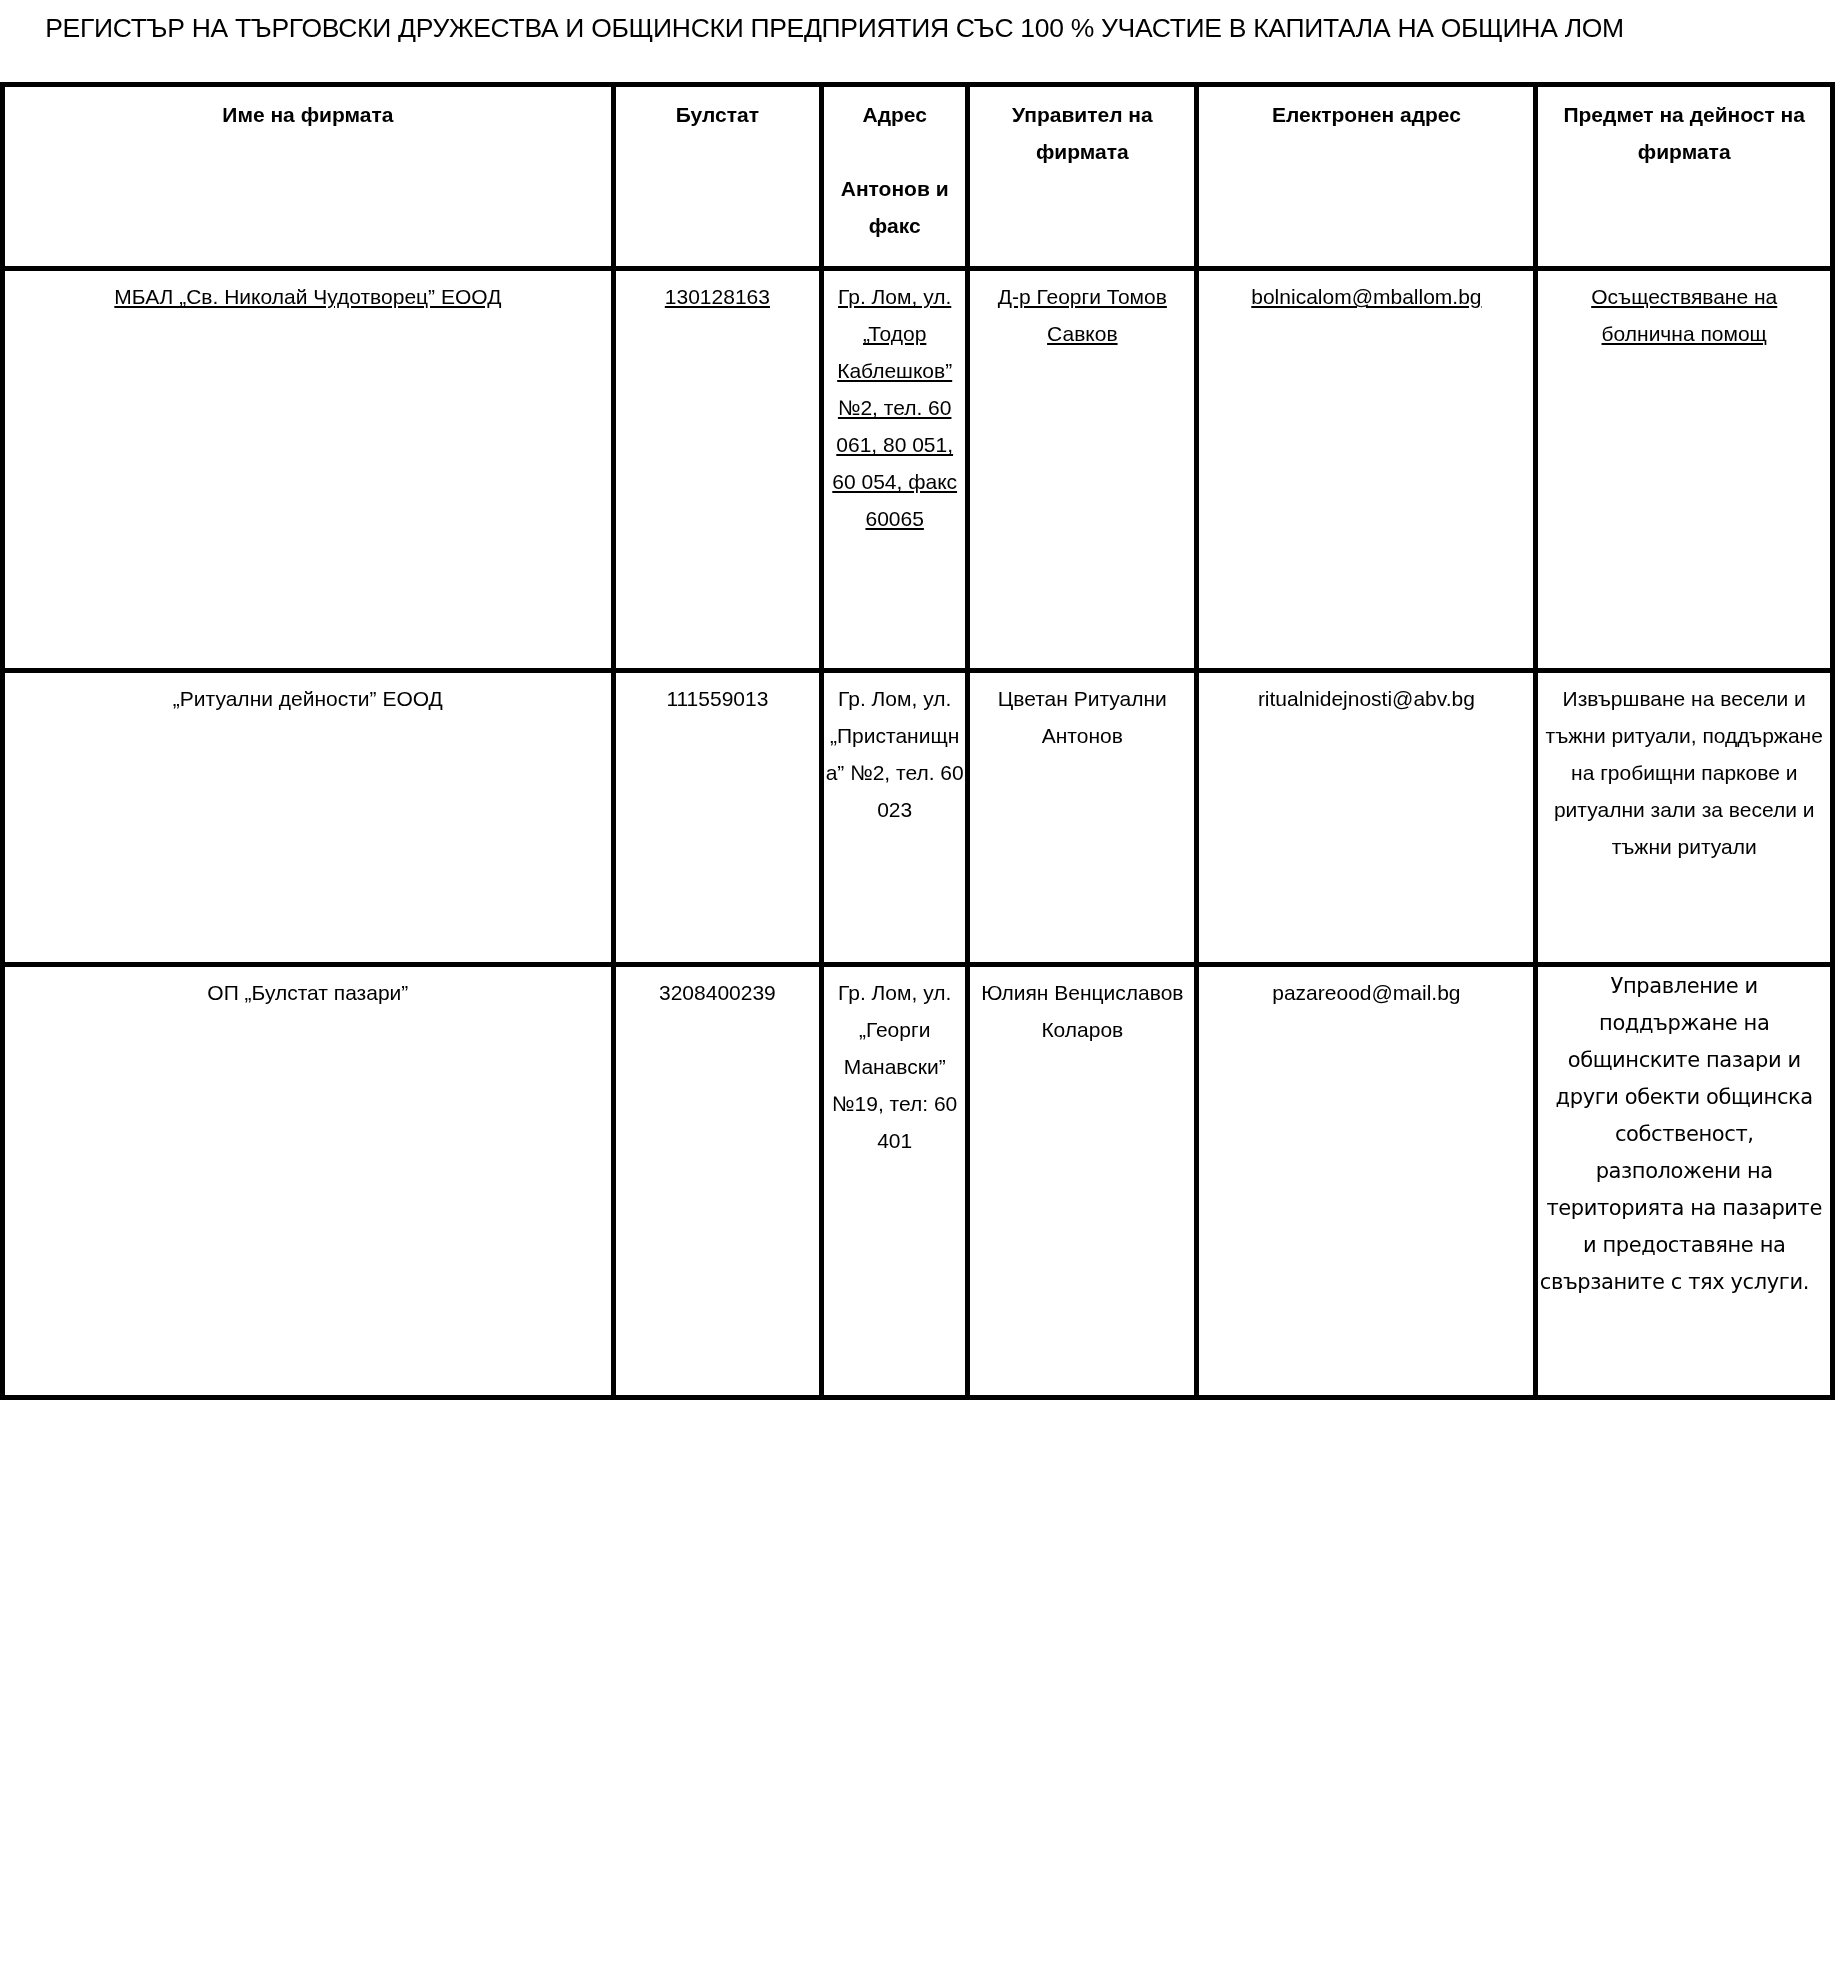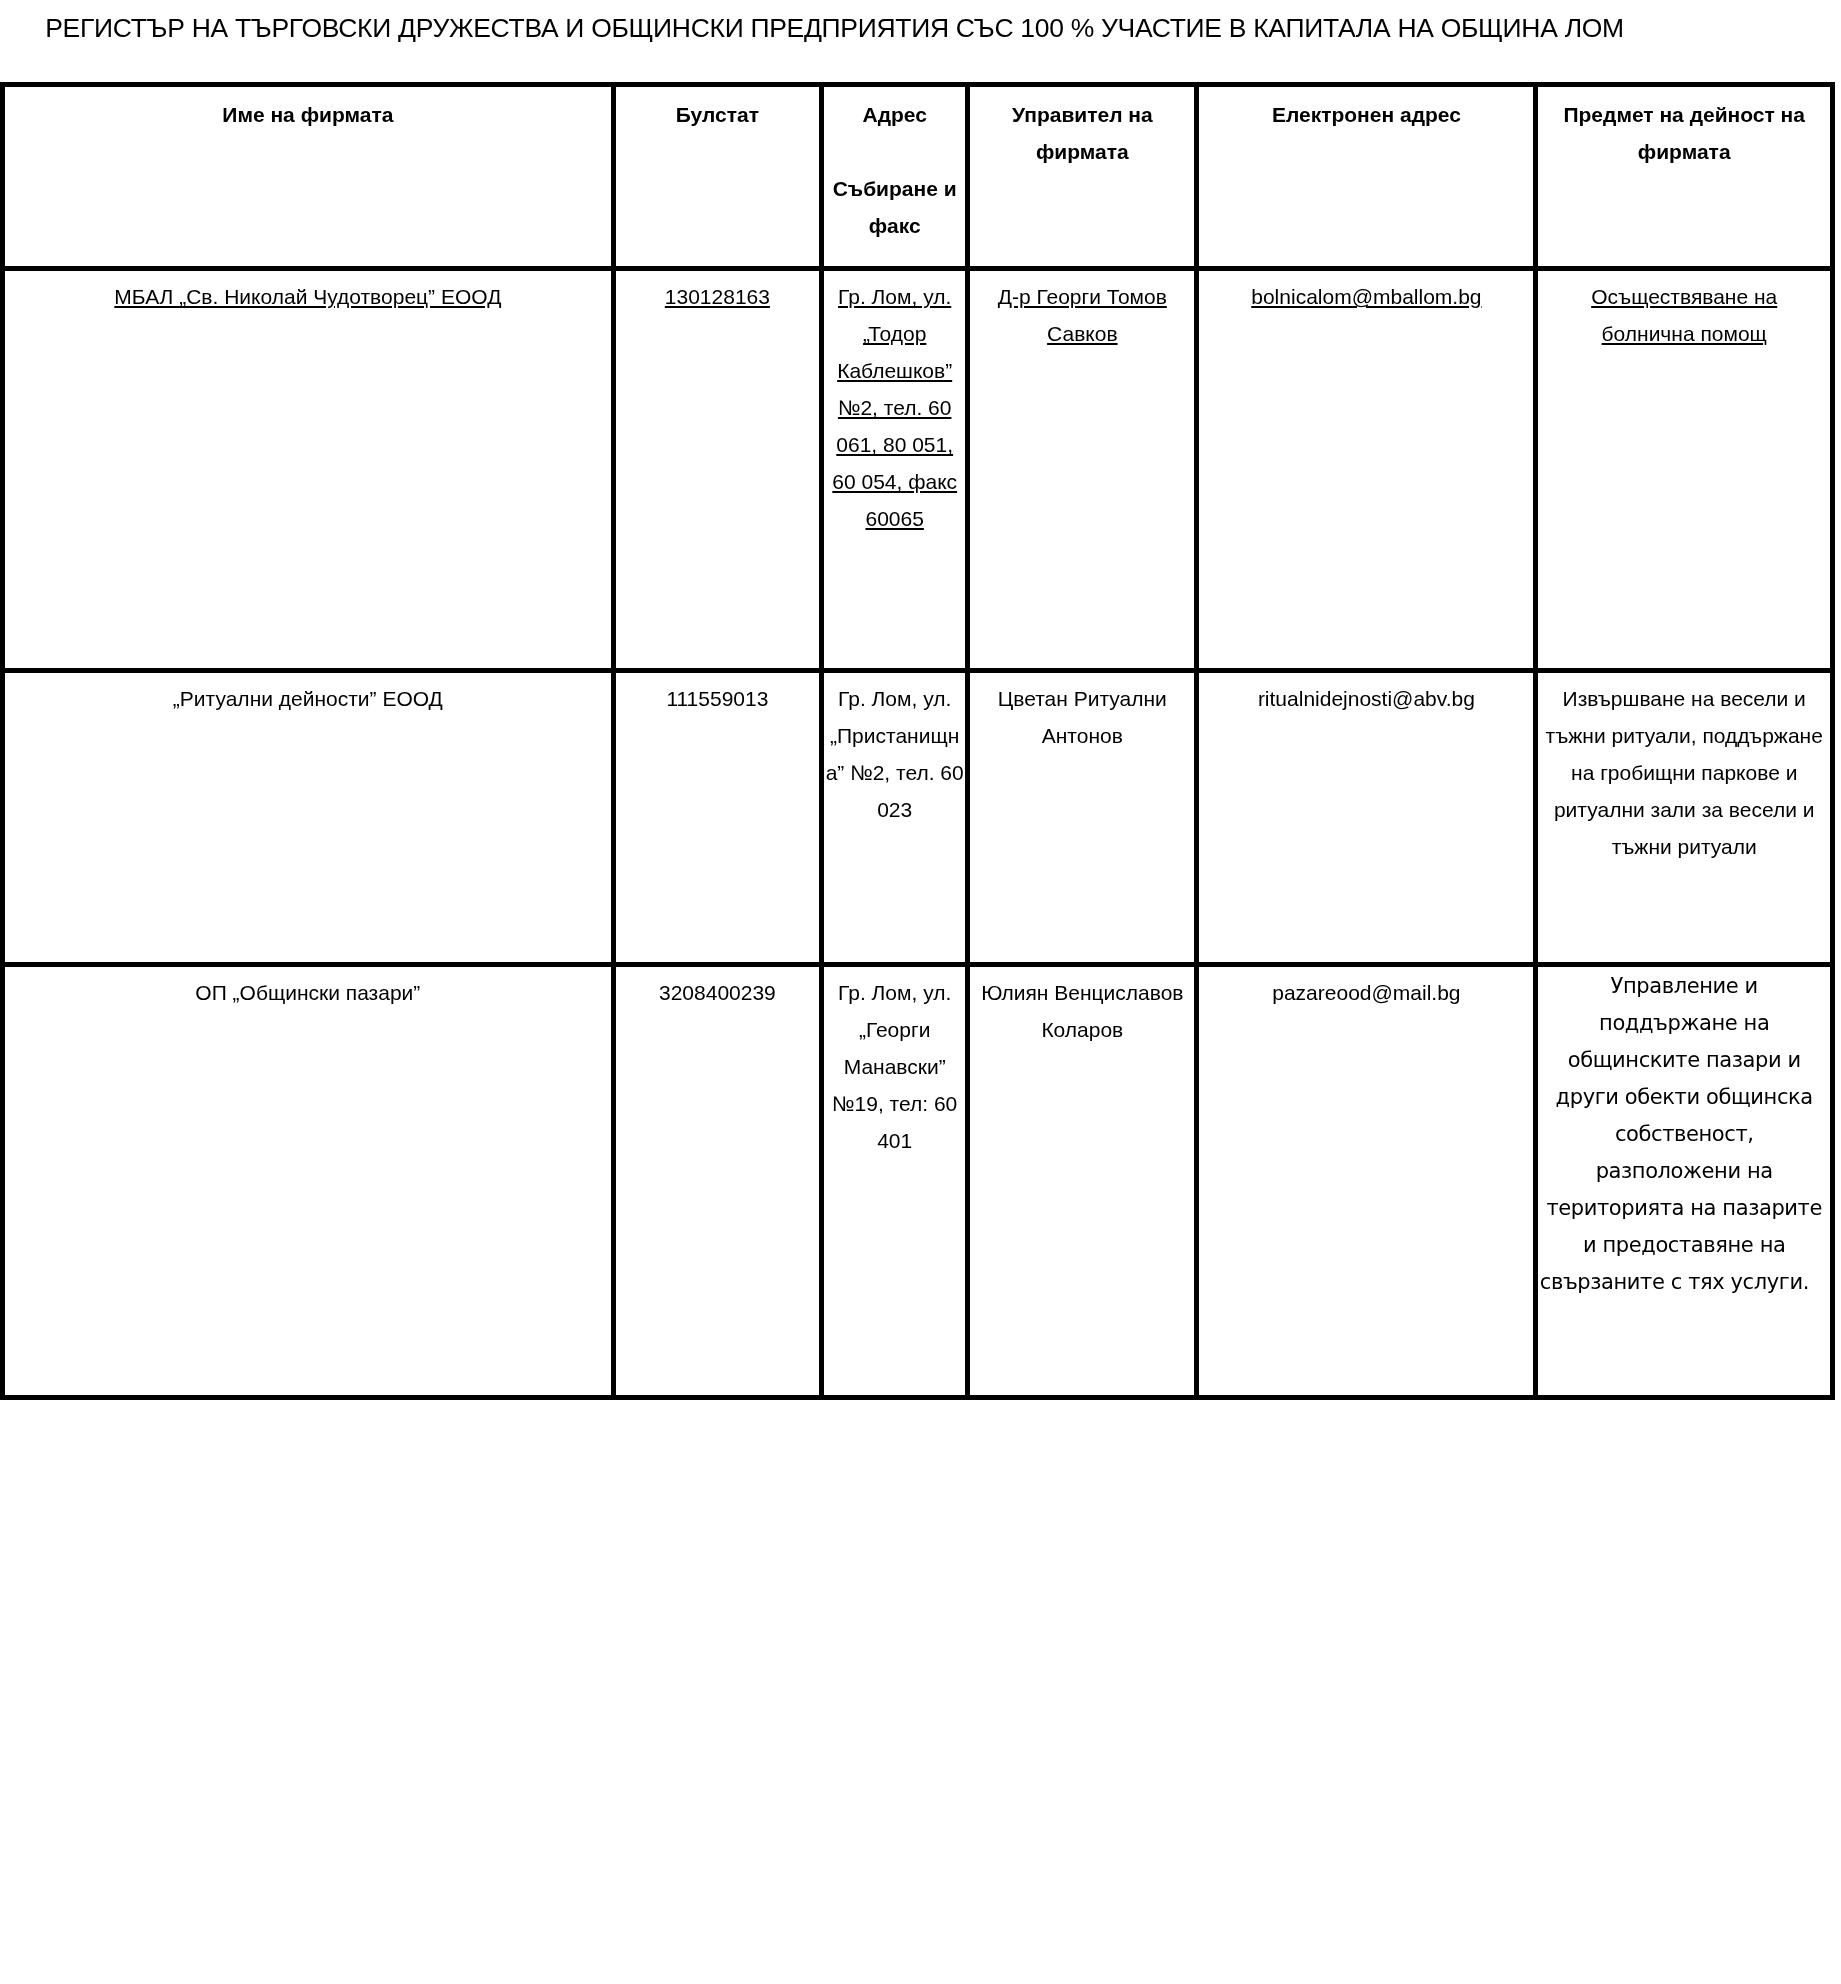--- a/index.html
+++ b/index.html
@@ -93,21 +93,21 @@
     <col class="col-email">
     <col class="col-activity">
   </colgroup>
   <thead>
     <tr class="head-row">
       <th>Име на фирмата</th>
       <th>Булстат</th>
       <th class="addr-cell">
         <span class="line">Адрес</span>
         <span class="header-address-gap"></span>
-        <span class="line">Събиране и факс</span>
+        <span class="line">Антонов и факс</span>
       </th>
       <th>Управител на фирмата</th>
       <th>Електронен адрес</th>
       <th>Предмет на дейност на фирмата</th>
     </tr>
   </thead>
   <tbody>
     <tr class="row-1">
       <td>МБАЛ „Св. Николай Чудотворец” ЕООД</td>
       <td>130128163</td>
@@ -118,21 +118,21 @@
     </tr>
     <tr class="row-3">
       <td>„Ритуални дейности” ЕООД</td>
       <td>111559013</td>
       <td class="addr-cell">Гр. Лом, ул. „Пристанищна” №2, тел. 60 023</td>
       <td>Цветан Ритуални Антонов</td>
       <td>ritualnidejnosti@abv.bg</td>
       <td>Извършване на весели и тъжни ритуали, поддържане на гробищни паркове и ритуални зали за весели и тъжни ритуали</td>
     </tr>
     <tr class="row-5">
-      <td>ОП „Общински пазари”</td>
+      <td>ОП „Булстат пазари”</td>
       <td>3208400239</td>
       <td class="addr-cell">Гр. Лом, ул. „Георги Манавски” №19, тел: 60 401</td>
       <td>Юлиян Венциславов Коларов</td>
       <td>pazareood@mail.bg</td>
       <td class="justify-cell">Управление и поддържане на общинските пазари и други обекти общинска собственост, разположени на територията на пазарите и предоставяне на свързаните с тях услуги.</td>
     </tr>
   </tbody>
 </table>
 
 

